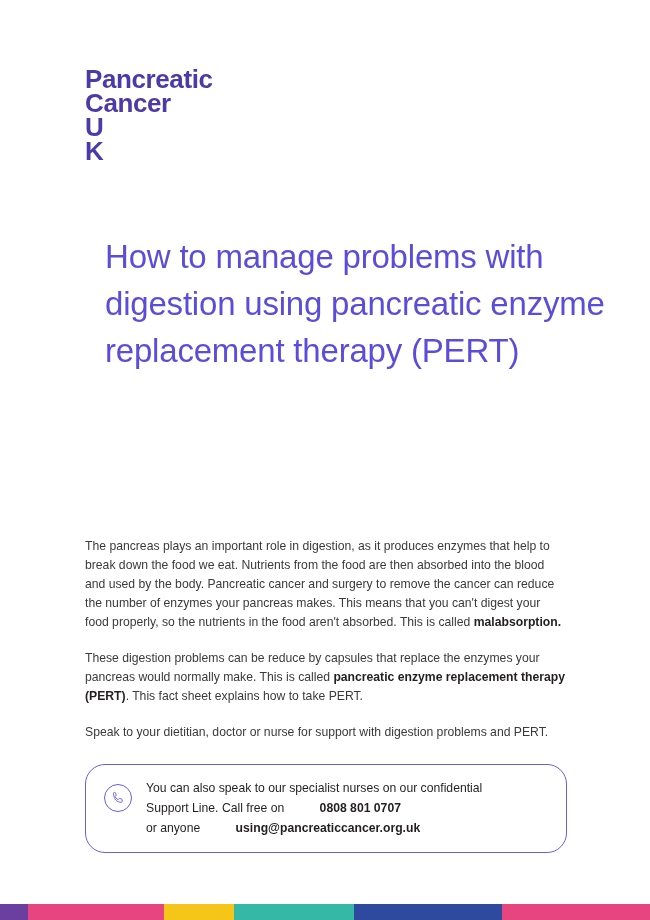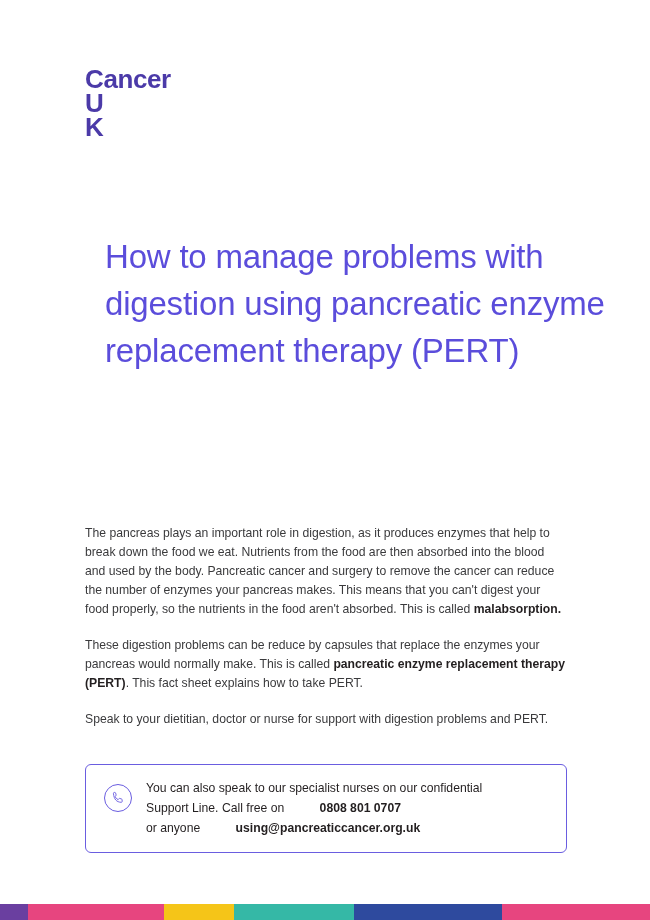--- a/index.html
+++ b/index.html
@@ -66,21 +66,21 @@
     font-size: 13.6px;
     line-height: 1.62;
     font-weight: bold;
     color: #231f20;
   }
 
   
   .body-block {
     position: absolute;
     left: 85px;
-    top: 524px;
+    top: 537px;
     width: 482px;
   }
   .body-block p {
     margin: 0 0 17px 0;
     font-size: 12.2px;
     line-height: 1.56;
     color: #3a3a3c;
   }
   .body-block p b {
     color: #231f20;
@@ -138,35 +138,36 @@
   .seg-3 { width: 120px; }
   .seg-4 { width: 148px; }
   .seg-5 { width: 148px; }
 </style>
 </head>
 <body>
 
 <div class="page">
 
   <div class="logo" style="color: rgb(75, 58, 168);">
+    <span class="l-line">Pancreatic</span>
     <span class="l-line">Cancer</span>
     <span class="l-line l-uk">U</span>
     <span class="l-line l-uk">K</span>
   </div>
 
   <h1 class="doc-title" style="color: rgb(91, 77, 219);">How to manage problems with digestion using pancreatic enzyme replacement therapy (PERT)</h1>
 
 
   <div class="body-block">
     <p><span>The pancreas plays an important role in digestion, as it produces enzymes that help to break down the food we eat. Nutrients from the food are then absorbed into the blood and used by the body. Pancreatic cancer and surgery to remove the cancer can reduce the number of enzymes your pancreas makes. This means that you can't digest your food properly, so the nutrients in the food aren't absorbed. This is called </span><b>malabsorption.</b></p>
     <p><span>These digestion problems can be reduce by capsules that replace the enzymes your pancreas would normally make. This is called </span><b>pancreatic enzyme replacement therapy (PERT)</b><span>. This fact sheet explains how to take PERT.</span></p>
     <p>Speak to your dietitian, doctor or nurse for support with digestion problems and PERT.</p>
   </div>
 
-  <div class="callout" style="border-color: rgb(106, 93, 224);">
+  <div class="callout" style="border-color: rgb(106, 93, 224); border-radius: 20px;">
     <span class="phone-icon" style="border-color: rgb(106, 93, 224);">
       <svg width="14" height="14" viewBox="0 0 24 24" aria-hidden="true">
         <path d="M6.6 2.5c.6 0 1.1.4 1.3 1l.9 3.1c.2.6 0 1.2-.5 1.6l-1.5 1.2c1.1 2.4 3 4.3 5.4 5.4l1.2-1.5c.4-.5 1-.7 1.6-.5l3.1.9c.6.2 1 .7 1 1.3v3c0 .8-.7 1.5-1.5 1.4C9.6 19 5 14.4 4.2 4c-.1-.8.6-1.5 1.4-1.5h1z" fill="none" stroke="#6a5de0" stroke-width="1.6" stroke-linejoin="round"></path>
       </svg>
     </span>
     <div class="callout-text">
       <div>You can also speak to our specialist nurses on our confidential</div>
       <div><span>Support Line. Call free on </span><span class="strong">0808 801 0707</span></div>
       <div><span>or anyone </span><span class="strong">using@pancreaticcancer.org.uk</span></div>
     </div>

